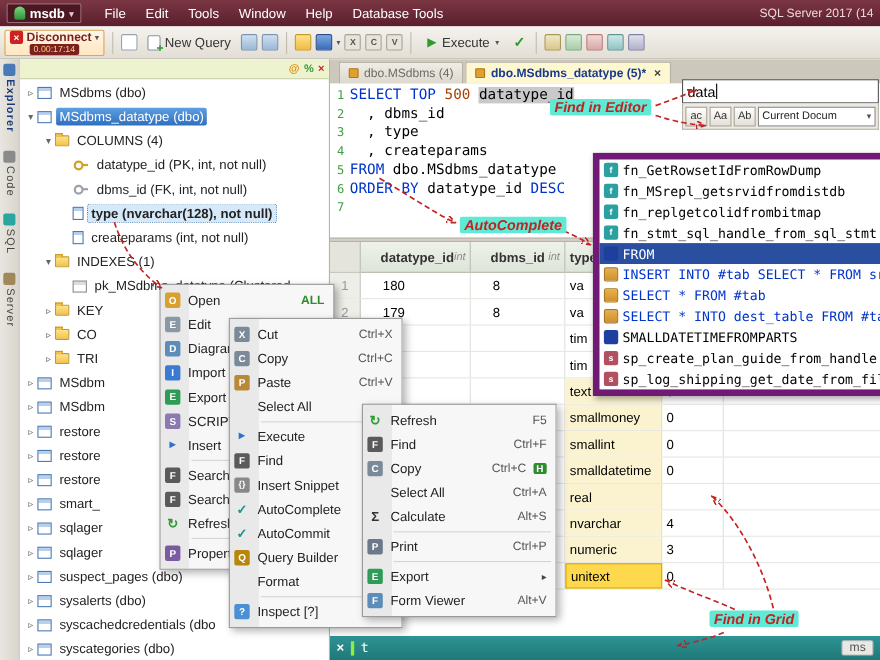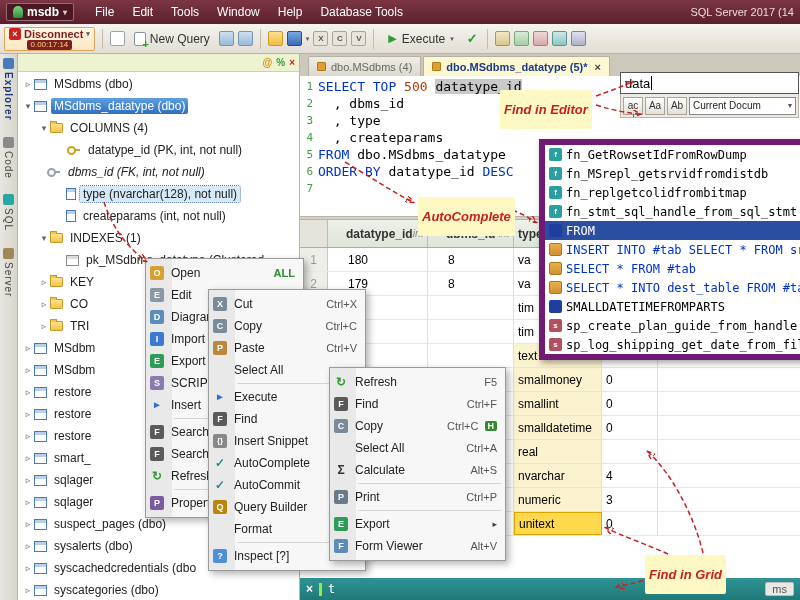--- a/index.html
+++ b/index.html
@@ -162,21 +162,21 @@
   .ic-find{background:#5a5a5a}.ic-find::before{content:"F"}
   .ic-snippet{background:#888}.ic-snippet::before{content:"{}";font-size:8px}
   .ic-builder{background:#b8860b}.ic-builder::before{content:"Q"}
   .ic-inspect{background:#4a90d2}.ic-inspect::before{content:"?"}
   .ic-sigma{background:transparent;color:#333;font-size:12px}.ic-sigma::before{content:"Σ"}
   .ic-print{background:#6a7a8a}.ic-print::before{content:"P"}
   .ic-chart{background:linear-gradient(90deg,#4a90d2 0 4px,#fff 4px 5px,#e0a030 5px 9px,#fff 9px 10px,#2e9b57 10px 14px);border:1px solid #999}
   .ic-form{background:#5b8db8}.ic-form::before{content:"F"}
 
   
-  .ann{position:absolute;z-index:95;background:#fef9c3;color:#c42222;font-weight:bold;font-style:italic;font-size:13px;padding:12px 4px;border-radius:2px;white-space:nowrap}
+  .ann{position:absolute;z-index:95;background:#5eead4;color:#c42222;font-weight:bold;font-style:italic;font-size:13px;padding:0 4px;border-radius:2px;white-space:nowrap}
   .ann1{left:500px;top:90px}
   .ann2{left:418px;top:197px}
   .ann3{left:645px;top:555px}
   .arrows{position:absolute;left:0;top:0;z-index:90;pointer-events:none}
   .arrows path{fill:none;stroke:#c42222;stroke-width:1.5;stroke-dasharray:5 3;marker-end:url(#ah)}
 </style>
 </head>
 <body>
 
 <div class="app">
@@ -279,26 +279,26 @@
           <div class="trow" style="padding-left: 20px;">
             <span class="texp">▾</span>
             <span class="ticon t-folder"></span>
             <span class="tlabel">COLUMNS (4)</span>
           </div>
           <div class="trow" style="padding-left: 36px;">
             <span class="texp"></span>
             <span class="ticon t-key-gold"></span>
             <span class="tlabel">datatype_id (PK, int, not null)</span>
           </div>
-          <div class="trow" style="padding-left: 16px; font-style: italic;">
+          <div class="trow" style="padding-left: 36px;">
             <span class="texp"></span>
             <span class="ticon t-key-silver"></span>
             <span class="tlabel">dbms_id (FK, int, not null)</span>
           </div>
-          <div class="trow" style="padding-left: 36px;">
+          <div class="trow" style="padding-left: 36px; font-weight: bold;">
             <span class="texp"></span>
             <span class="ticon t-column"></span>
             <span class="tlabel outl">type (nvarchar(128), not null)</span>
           </div>
           <div class="trow" style="padding-left: 36px;">
             <span class="texp"></span>
             <span class="ticon t-column"></span>
             <span class="tlabel">createparams (int, not null)</span>
           </div>
           <div class="trow" style="padding-left: 20px;">

